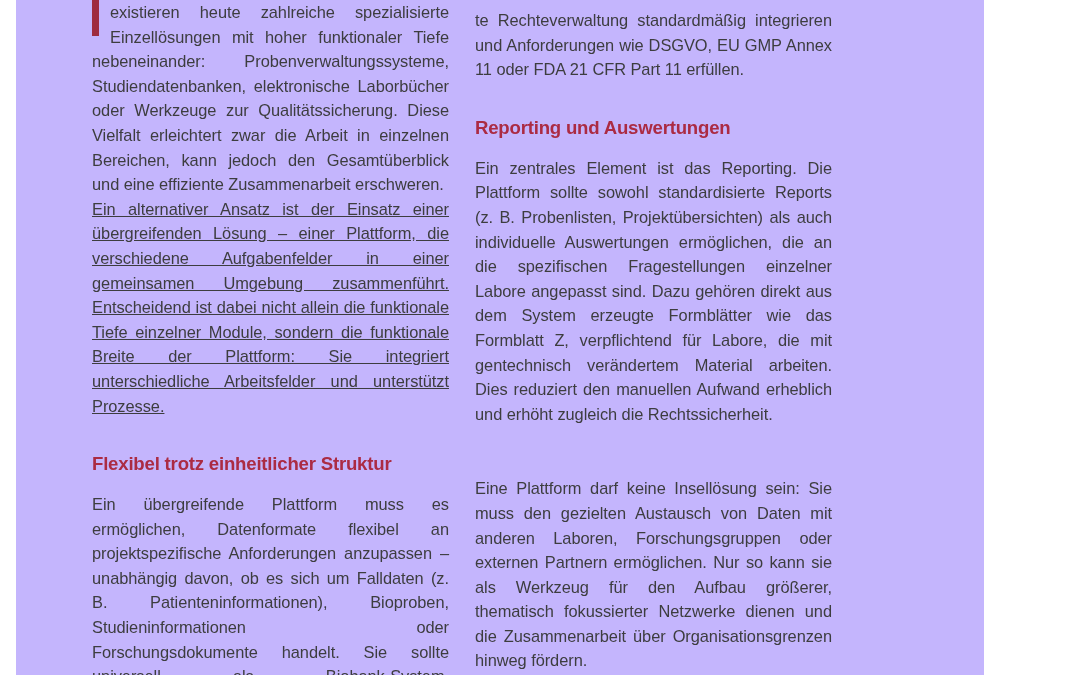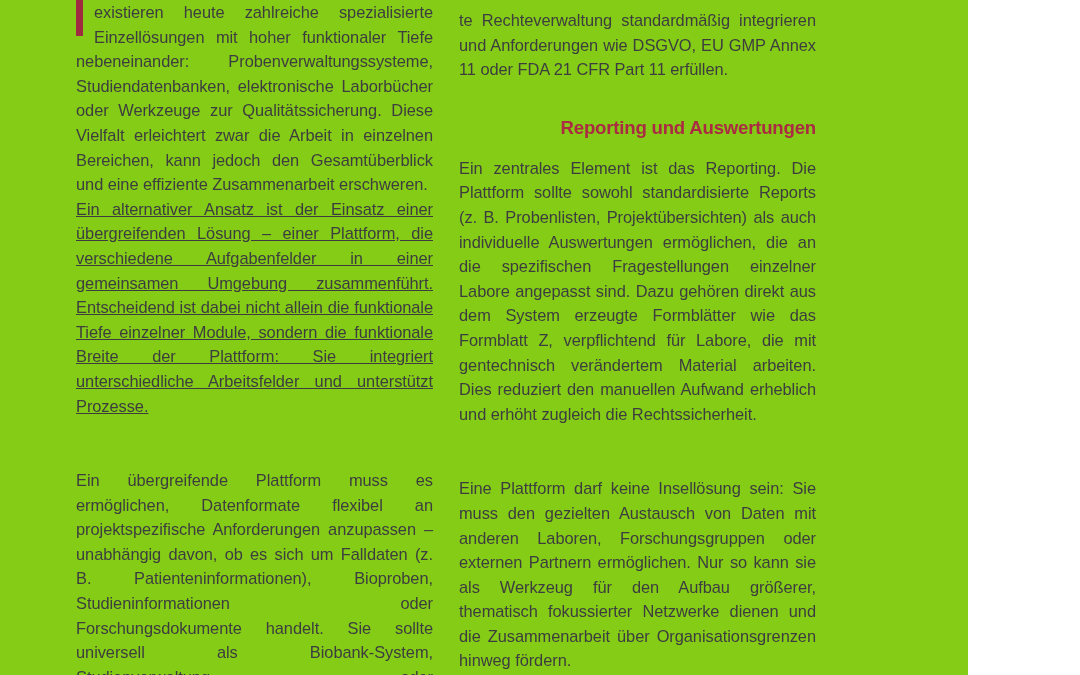--- a/index.html
+++ b/index.html
@@ -11,22 +11,23 @@
     width: 1080px;
     height: 675px;
     overflow: hidden;
     font-family: "Liberation Sans", sans-serif;
   }
 
   .page {
     position: relative;
     width: 968px;
     height: 675px;
-    background: #84cc16;
+    background: #c4b5fd;
     overflow: hidden;
+    margin-left: 16px;
   }
 
   .columns {
     position: absolute;
     left: 76px;
     top: 0px;
     width: 740px;
     height: 675px;
     display: flex;
     gap: 26px;
@@ -76,21 +77,21 @@
     height: 36px;
   }
 
   h2.heading {
     margin: 0;
     color: #ab2b43;
     font-size: 18.6px;
     line-height: 24px;
     font-weight: bold;
     letter-spacing: -0.2px;
-    text-align: right;
+    text-align: left;
   }
   .sp-before-head  { height: 34px; }
   .sp-after-head   { height: 16px; }
 
   .col-right-top { padding-top: 8px; }
 </style>
 </head>
 <body>
 
 <div class="page">
@@ -101,20 +102,21 @@
 
       <div class="accent-bar"></div>
 
       <p class="body">
         <span class="bar-spacer"></span><span>existieren heute zahlreiche spezialisierte Einzellösungen mit hoher funktionaler Tiefe nebeneinander: Probenverwaltungssysteme, Studiendatenbanken, elektronische Laborbücher oder Werkzeuge zur Qualitätssicherung. Diese Vielfalt erleichtert zwar die Arbeit in einzelnen Bereichen, kann jedoch den Gesamtüberblick und eine effiziente Zusammenarbeit erschweren.</span>
       </p>
 
       <p class="body indent">Ein alternativer Ansatz ist der Einsatz einer übergreifenden Lösung – einer Plattform, die verschiedene Aufgabenfelder in einer gemeinsamen Umgebung zusammenführt. Entscheidend ist dabei nicht allein die funktionale Tiefe einzelner Module, sondern die funktionale Breite der Plattform: Sie integriert unterschiedliche Arbeitsfelder und unterstützt Prozesse.</p>
 
       <div class="sp-before-head"></div>
+      <h2 class="heading">Flexibel trotz einheitlicher Struktur</h2>
       <div class="sp-after-head"></div>
 
       <p class="body">Ein übergreifende Plattform muss es ermöglichen, Datenformate flexibel an projektspezifische Anforderungen anzupassen – unabhängig davon, ob es sich um Falldaten (z. B. Patienteninformationen), Bioproben, Studieninformationen oder Forschungsdokumente handelt. Sie sollte universell als Biobank-System, Studienverwaltung oder Dokumentationswerkzeug einsetzbar sein.</p>
 
     </div>
 
     <div class="col col-right-top">
 
       <p class="body">te Rechteverwaltung standardmäßig integrieren und Anforderungen wie DSGVO, EU GMP Annex 11 oder FDA 21 CFR Part 11 erfüllen.</p>
 

